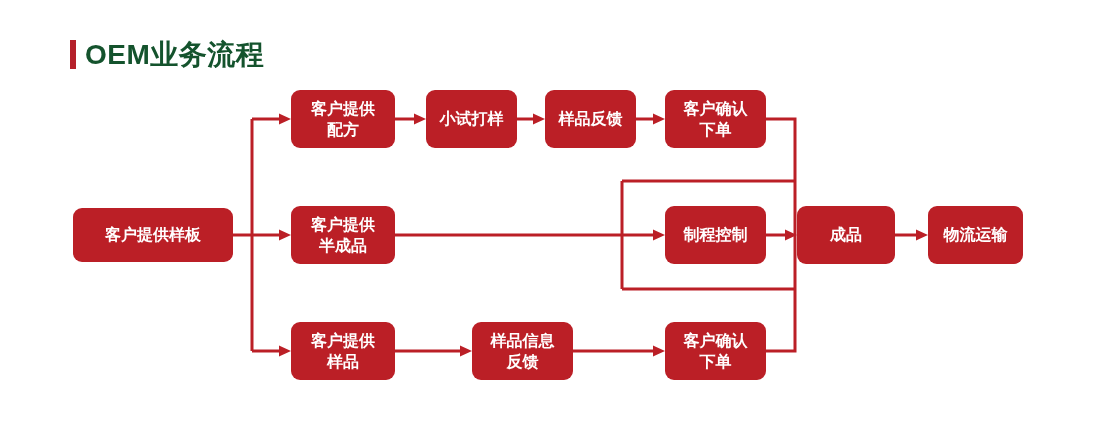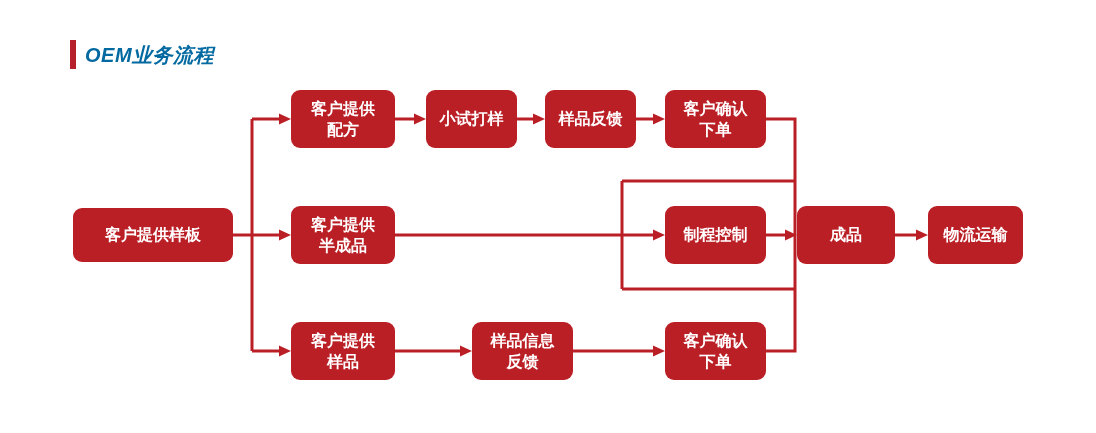--- a/index.html
+++ b/index.html
@@ -29,27 +29,26 @@
     align-items: center;
     gap: 9px;
   }
   .title-bar {
     width: 6px;
     height: 29px;
     background: #b5202a;
     flex: 0 0 auto;
   }
   .title-text {
-    font-size: 20px;
+    font-size: 28px;
     font-weight: bold;
-    color: #0369a1;
+    color: #14532d;
     letter-spacing: 0.5px;
     line-height: 1;
     white-space: nowrap;
-    font-style: italic;
   }
   
   #flow-svg {
     position: absolute;
     left: 0;
     top: 0;
     width: 1096px;
     height: 433px;
   }
   .node-rect {

